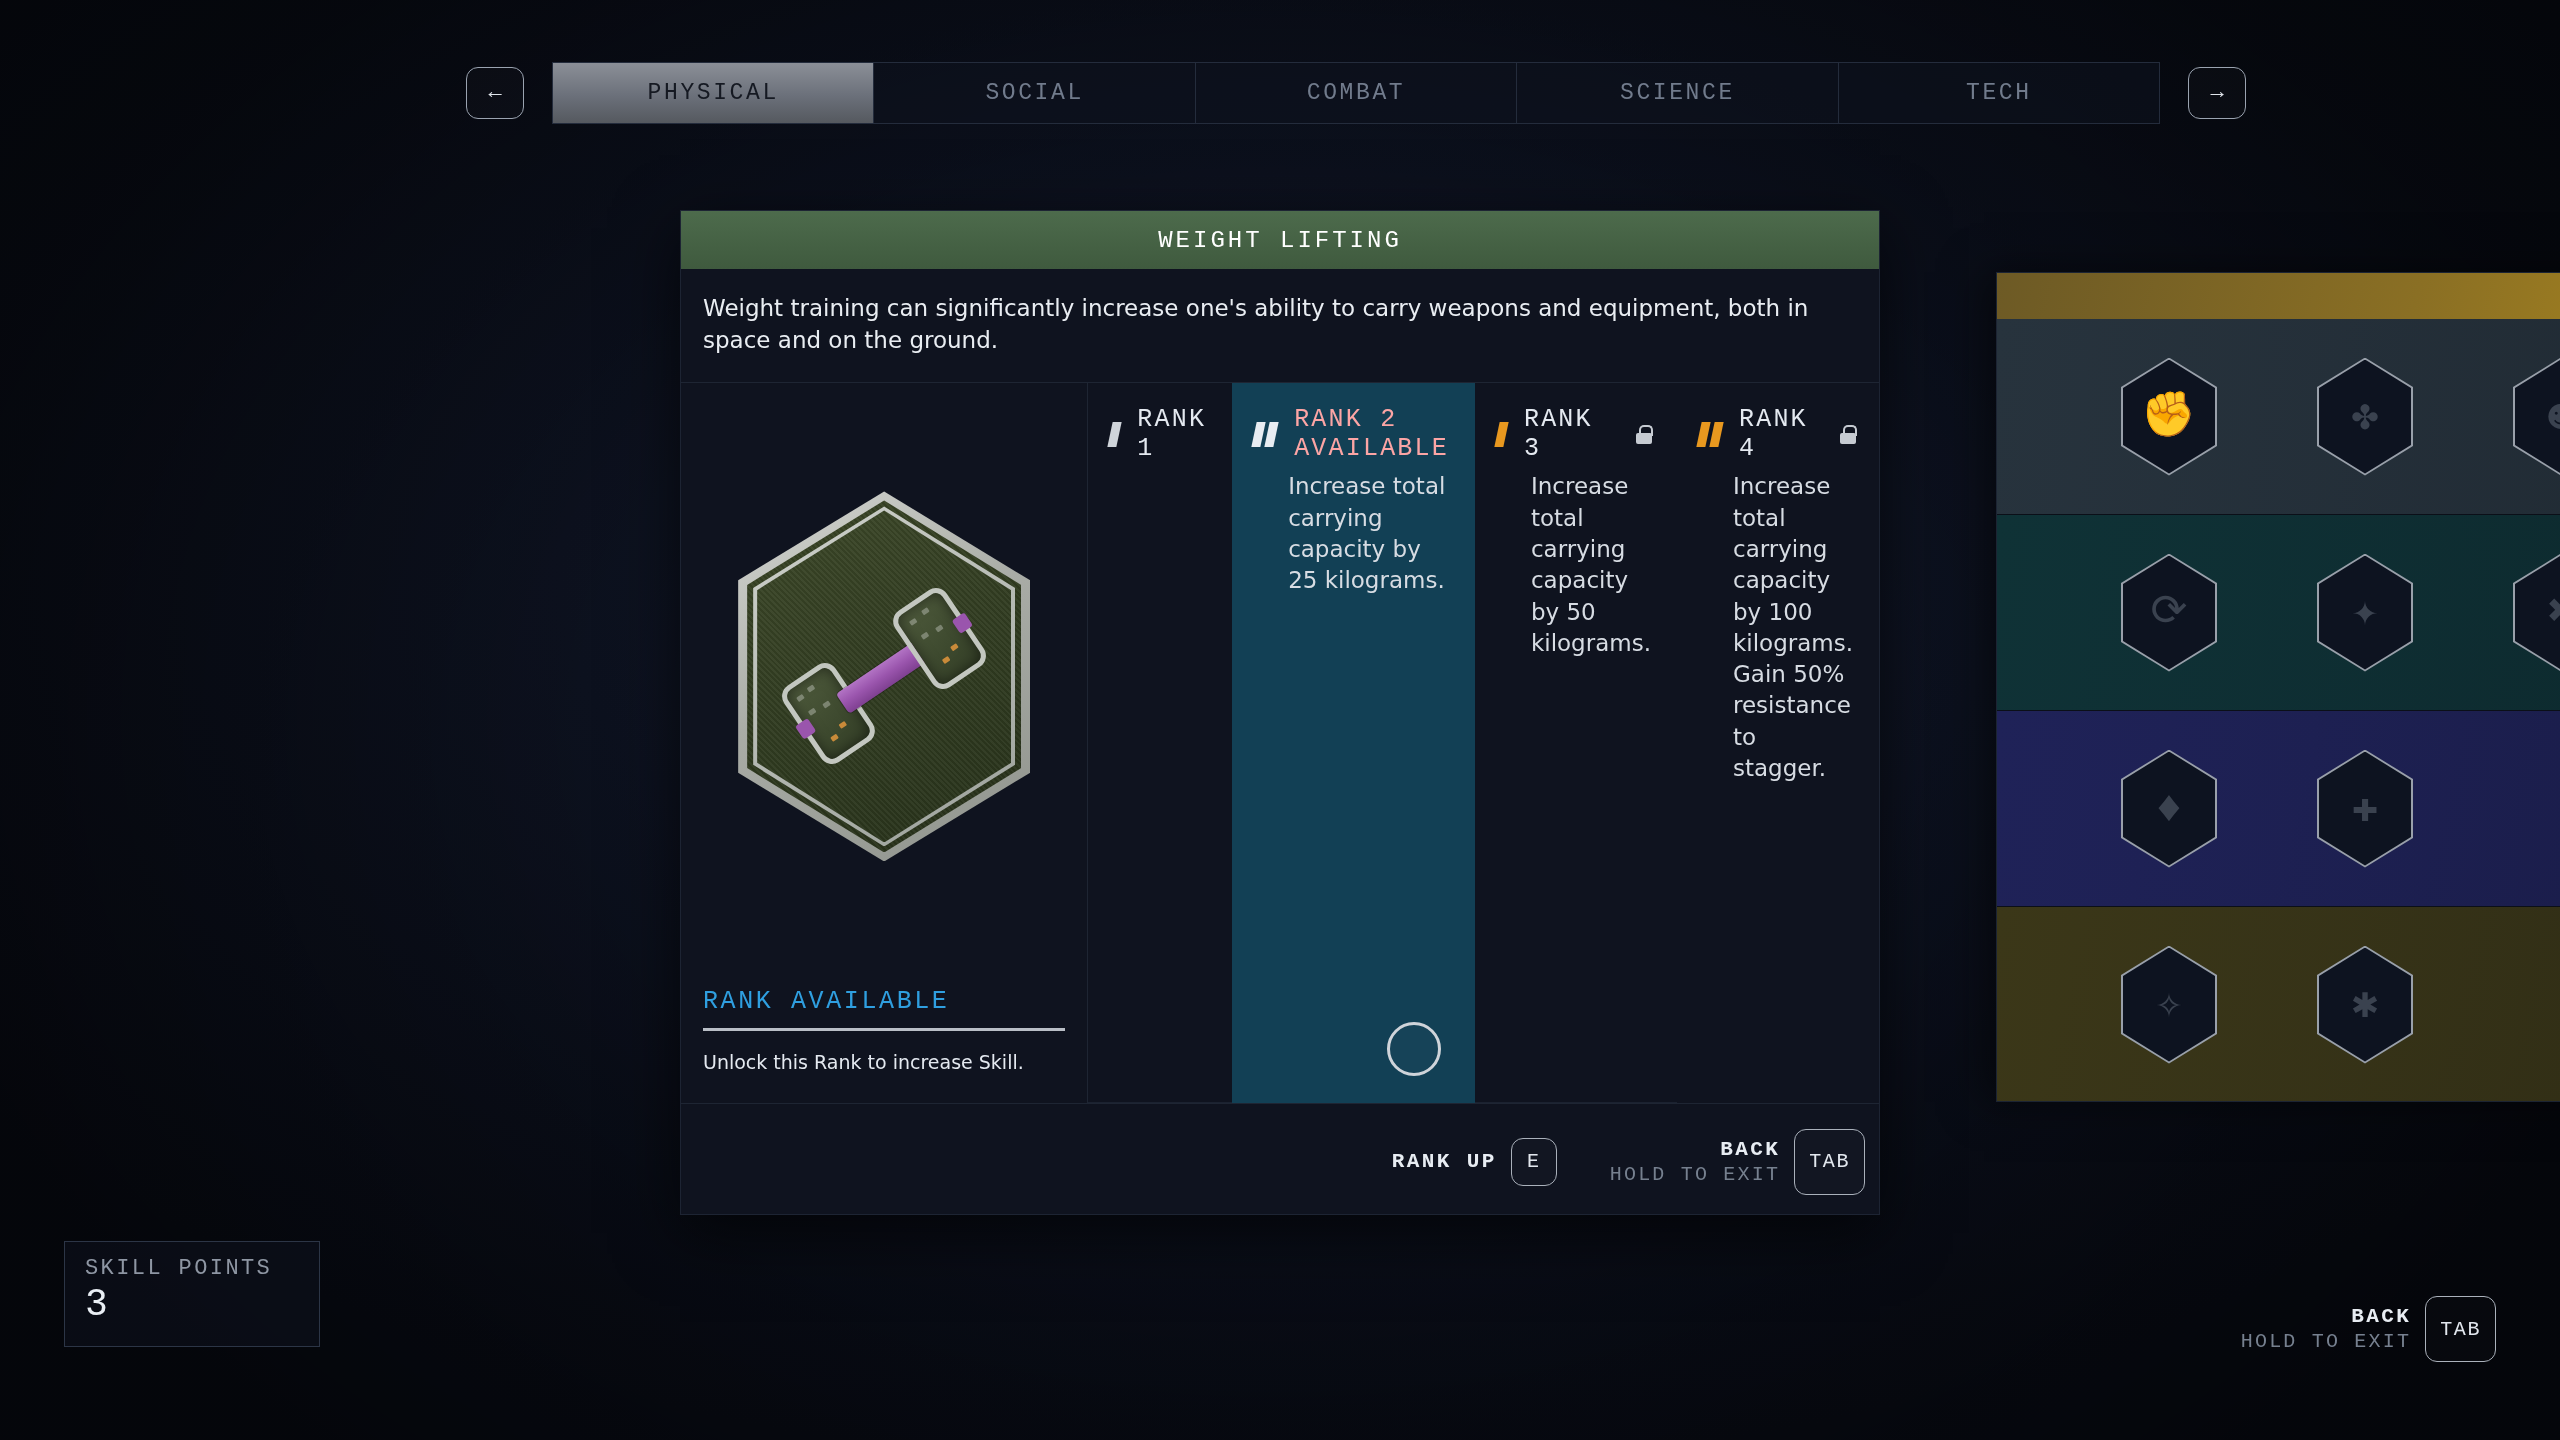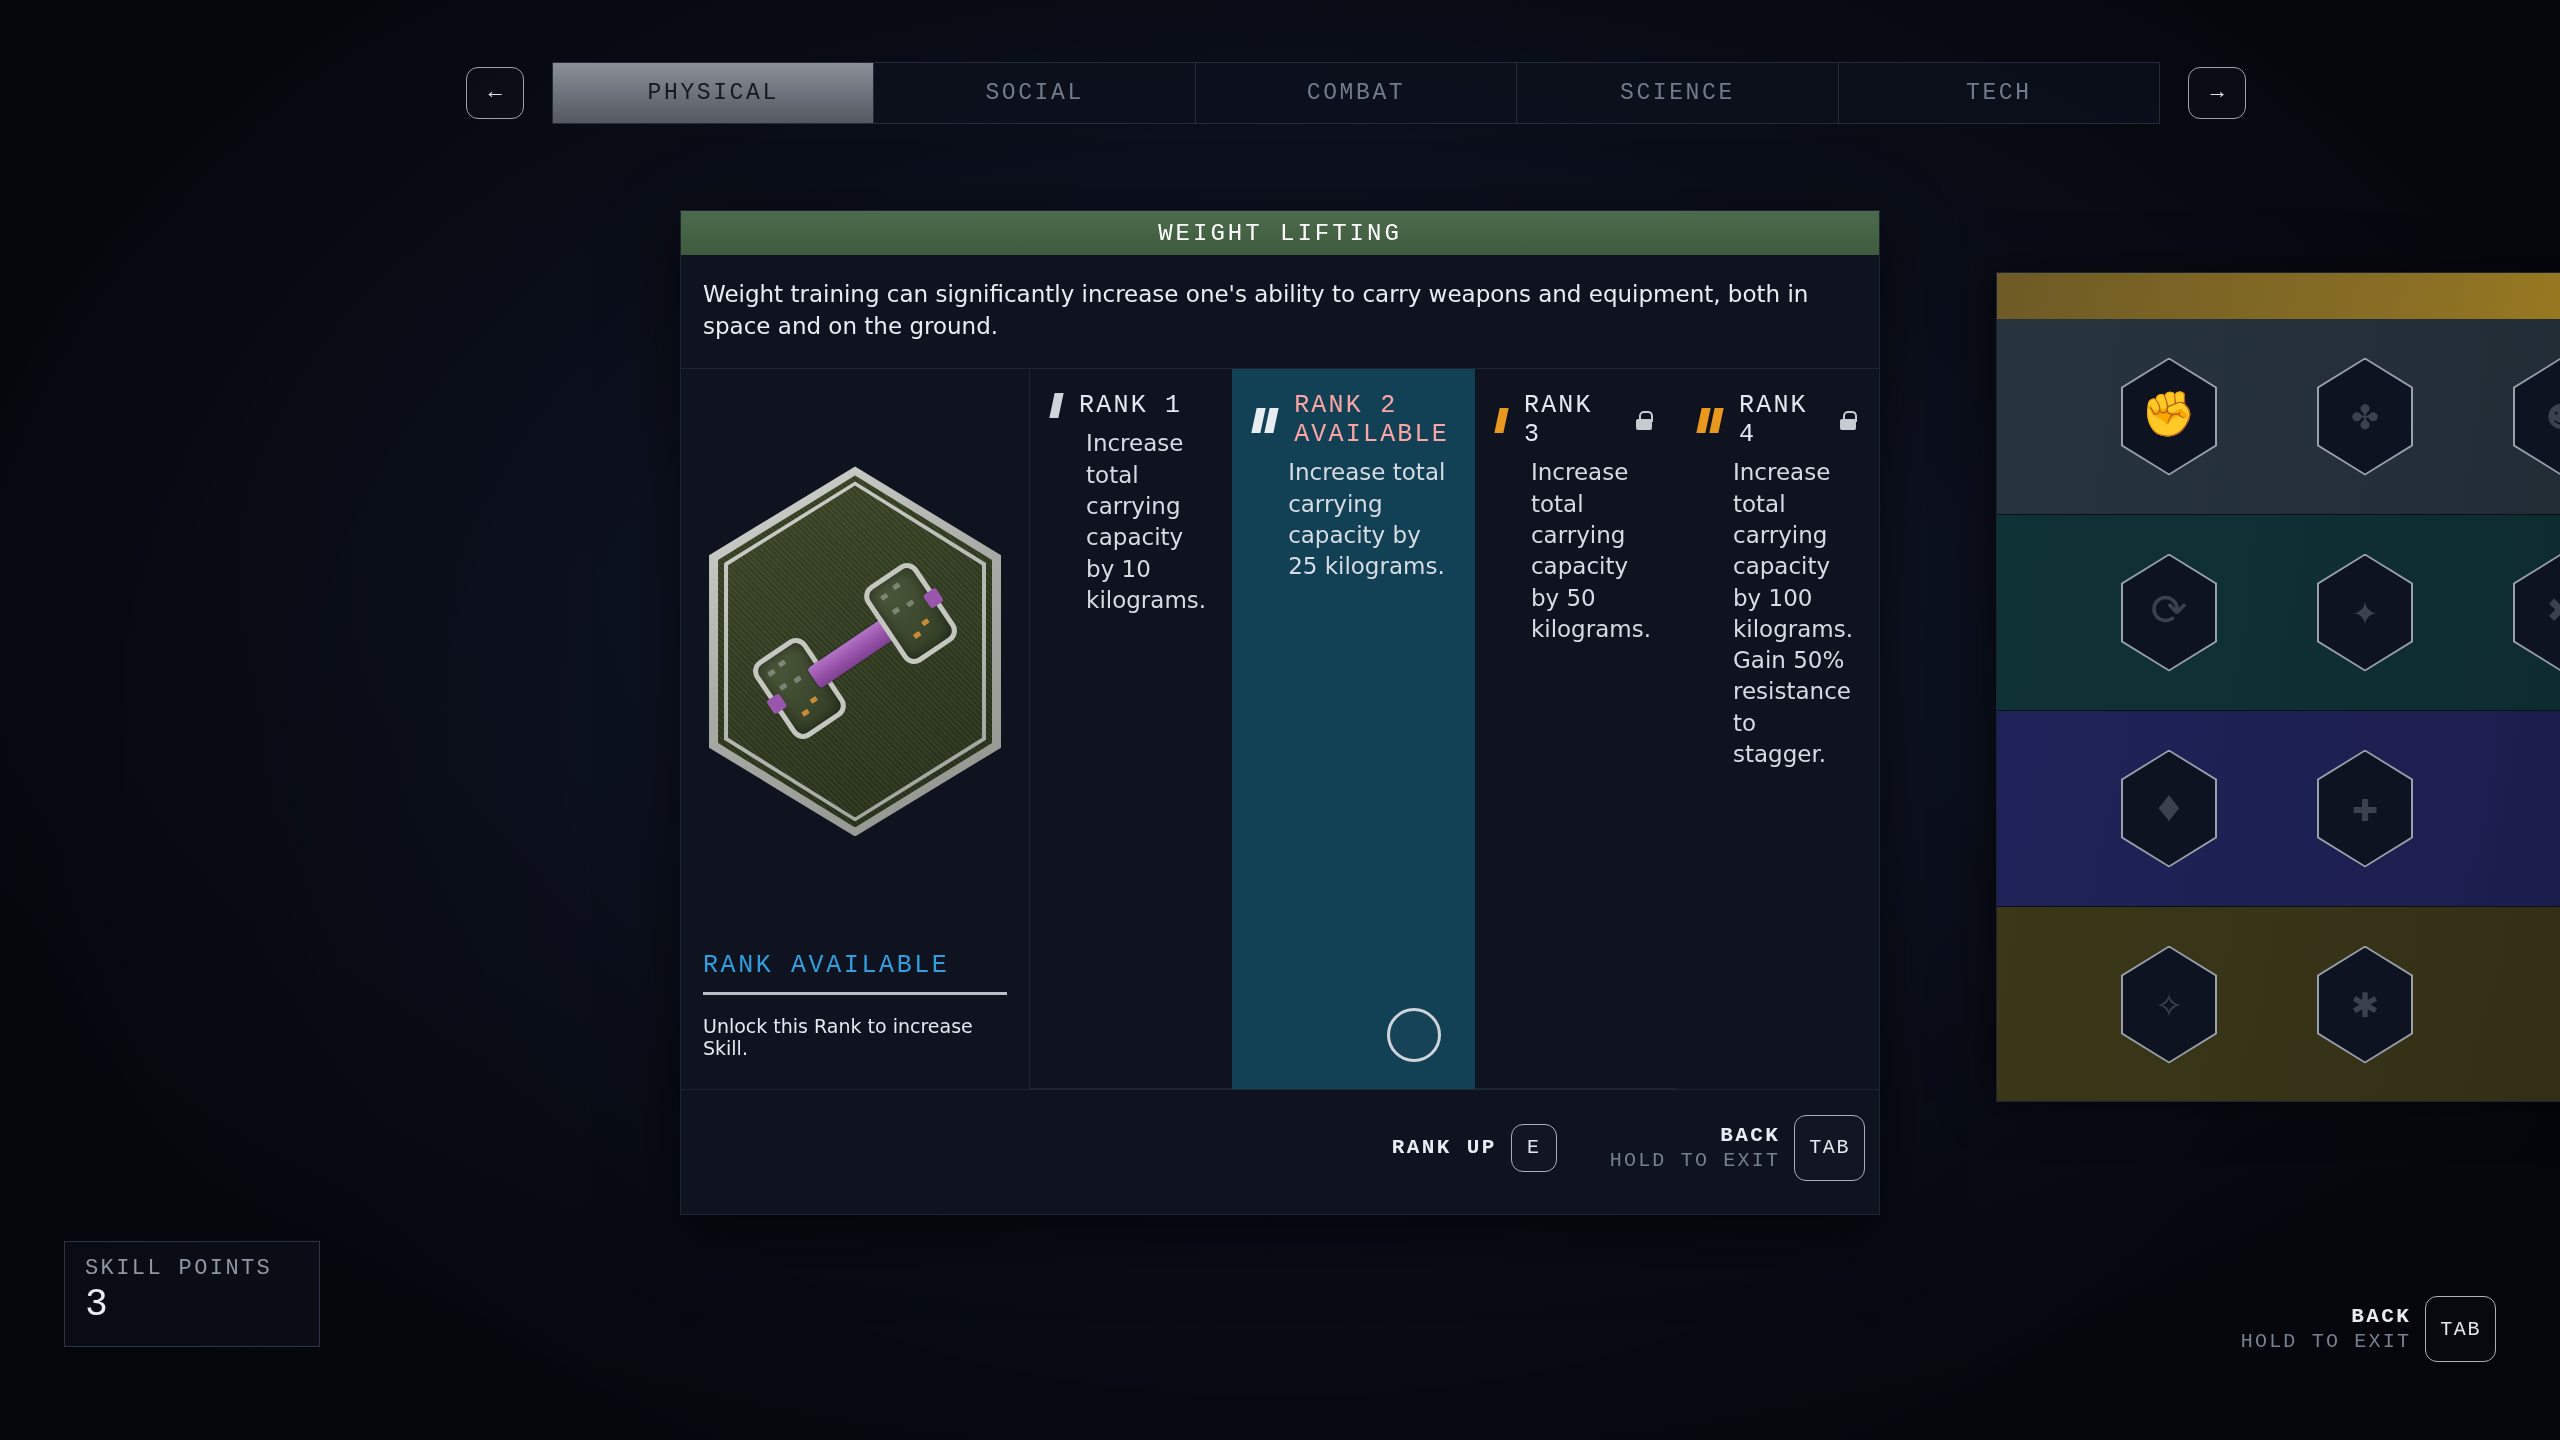--- a/index.html
+++ b/index.html
@@ -91,21 +91,21 @@
     top: 210px;
     width: 1200px;
     height: 1005px;
     background: #0f131f;
     border: 1px solid #1d2433;
     z-index: 4;
     box-shadow: 0 18px 60px rgba(0,0,0,0.65);
   }
 
   #card-header {
-    height: 44px;
+    height: 58px;
     background: linear-gradient(180deg, #4d6b4c 0%, #3f5a3e 100%);
     display: flex;
     align-items: center;
     justify-content: center;
     color: #ffffff;
     font-size: 24px;
     letter-spacing: 3px;
   }
 
   #card-desc {
@@ -591,21 +591,20 @@
       </div>
 
       <div id="rank-list">
           <div class="rank-row">
             <div class="rank-head">
               <span class="pips">
                 <span class="pip" style="background: rgb(207, 212, 218);"></span>
               </span>
               <span class="rank-label">RANK 1</span>
             </div>
-            <div class="rank-desc">Increase total carrying capacity by 10 kilograms.</div>
           </div>
           <div class="rank-row selected">
             <div class="rank-head">
               <span class="pips">
                 <span class="pip" style="background: rgb(232, 237, 242);"></span>
                 <span class="pip" style="background: rgb(232, 237, 242);"></span>
               </span>
               <span class="rank-label">RANK 2 AVAILABLE</span>
             </div>
             <div class="rank-desc">Increase total carrying capacity by 25 kilograms.</div>

